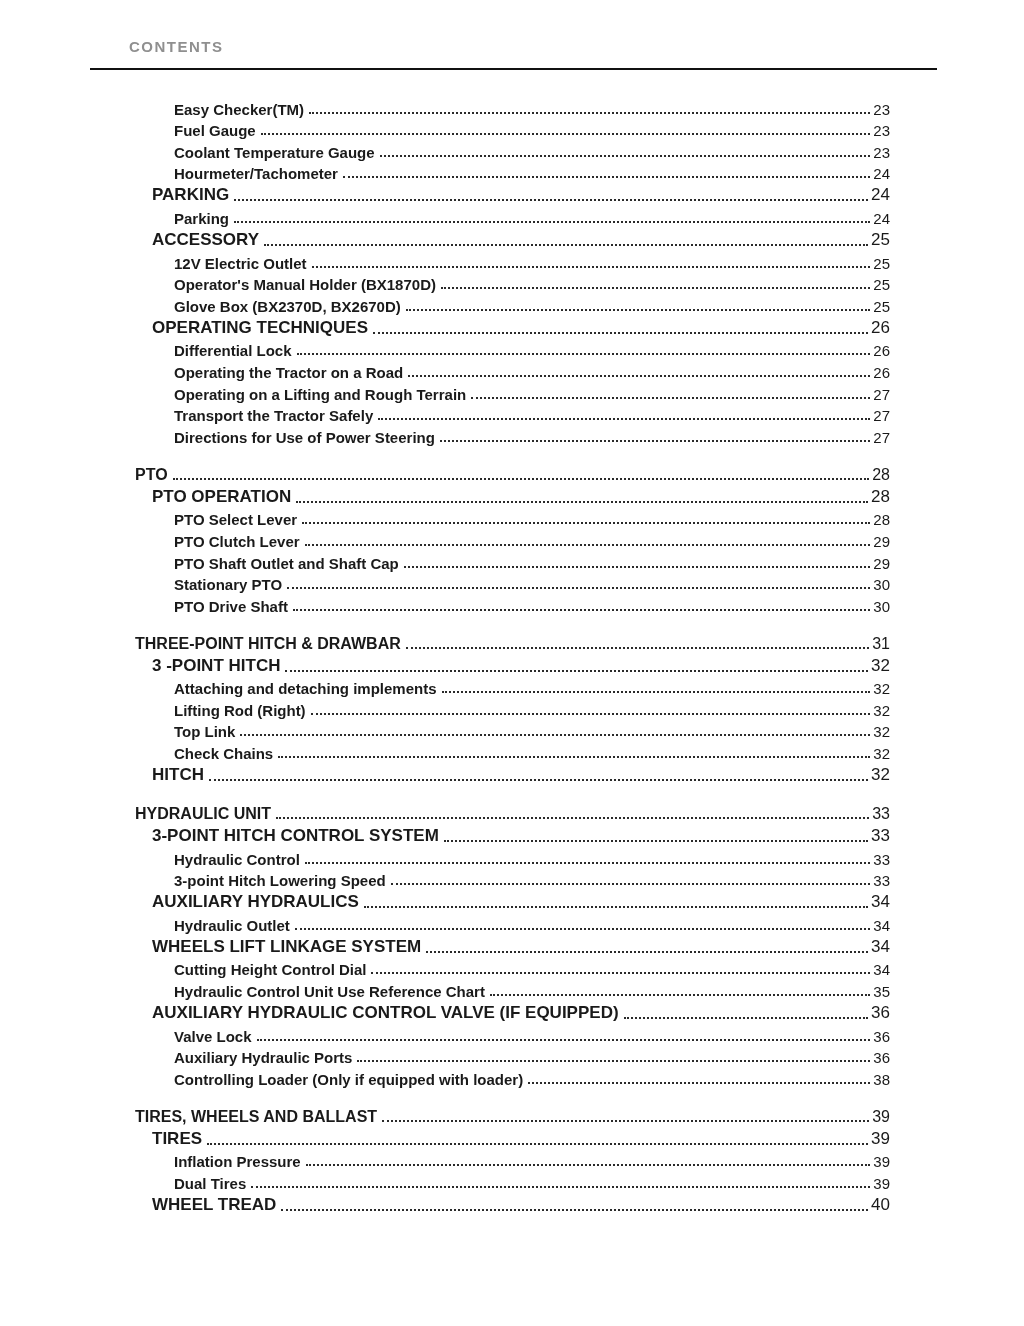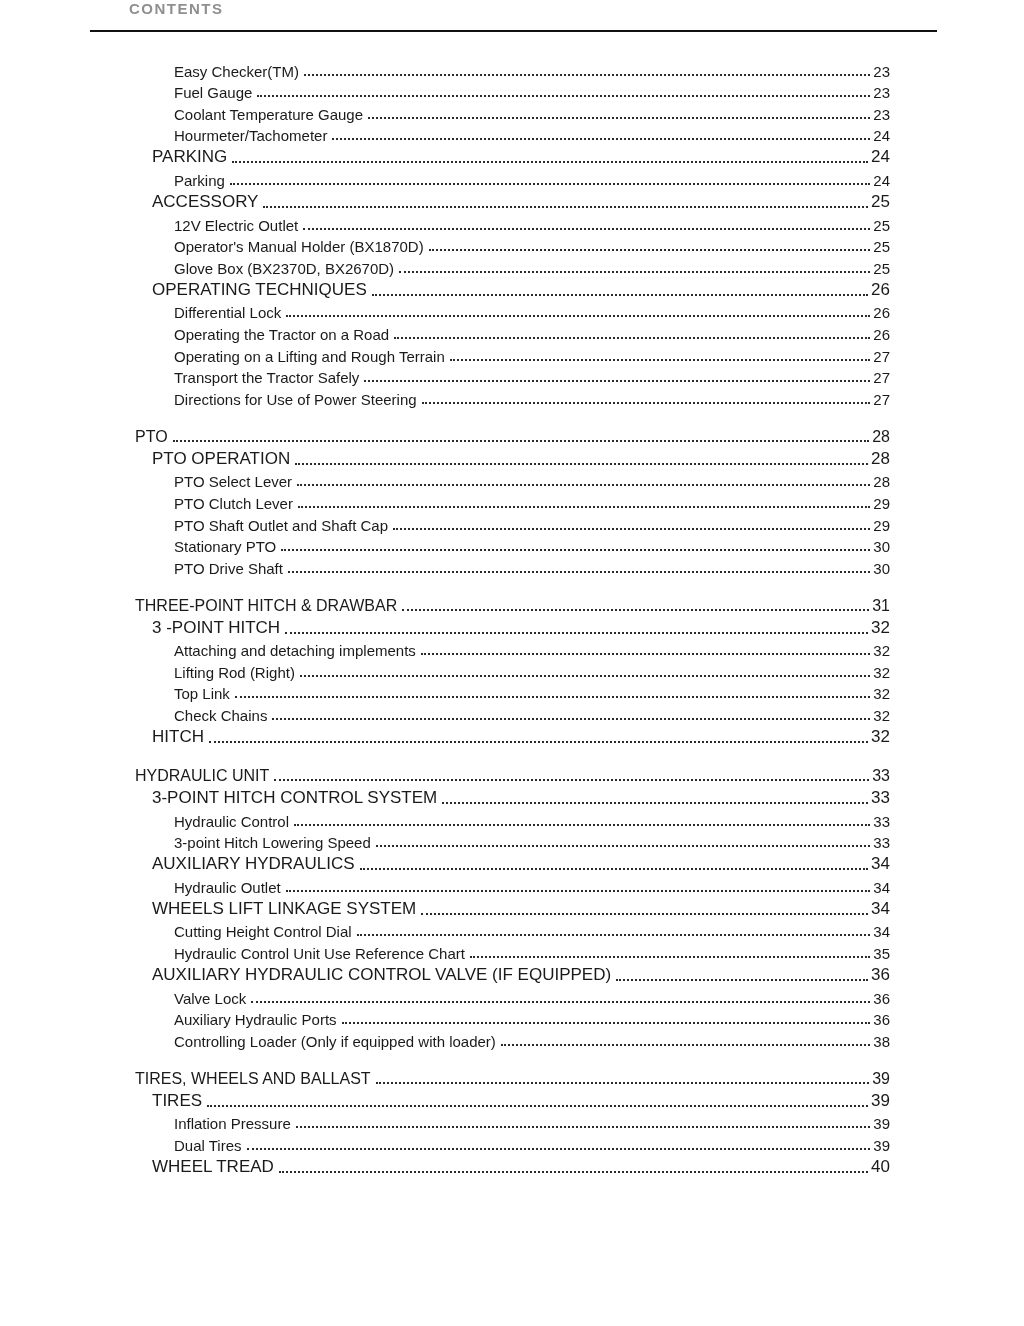--- a/index.html
+++ b/index.html
@@ -8,20 +8,21 @@
     background: #ffffff;
     font-family: "Liberation Sans", sans-serif;
     color: #1a1a1a;
     overflow: hidden;
   }
   .page {
     width: 1024px;
     height: 1174px;
     background: #ffffff;
     position: relative;
+    padding-top: 38px;
   }
   .running-header {
     margin-left: 129px;
     font-size: 15px;
     letter-spacing: 1.5px;
     color: #8f8f8f;
     font-weight: bold;
   }
   .header-rule {
     margin-left: 90px;
@@ -32,21 +33,21 @@
   }
   .toc {
     margin-left: 90px;
     width: 800px;
     margin-top: 26px;
   }
   .toc-row {
     display: flex;
     align-items: flex-end;
   }
-  .toc-label { white-space: nowrap; }
+  .toc-label { white-space: nowrap; font-weight: bold; }
   .toc-leader {
     flex: 1;
     border-bottom: 2px dotted #2a2a2a;
     margin: 0 3px 4px 5px;
     min-width: 10px;
   }
   .toc-page {
     white-space: nowrap;
     text-align: center;
   }

